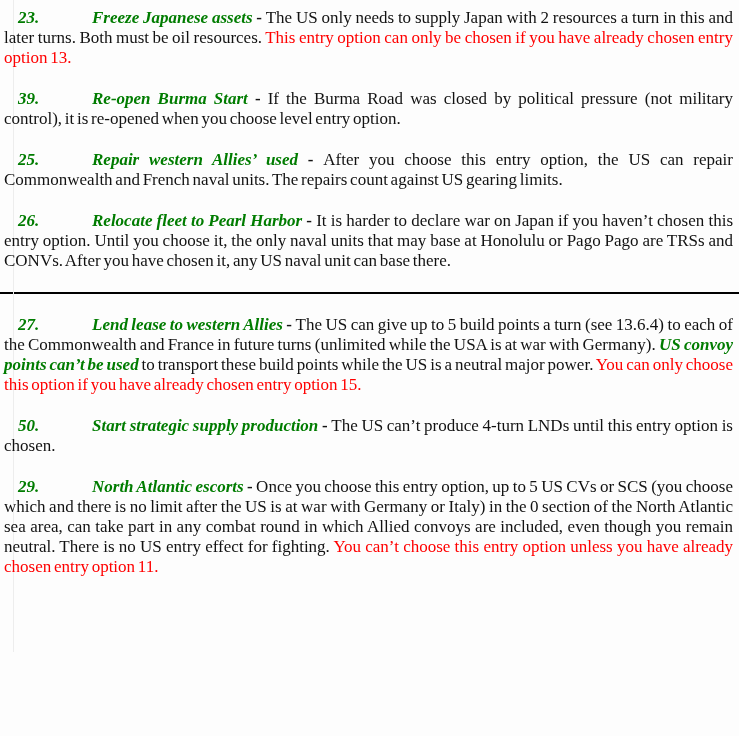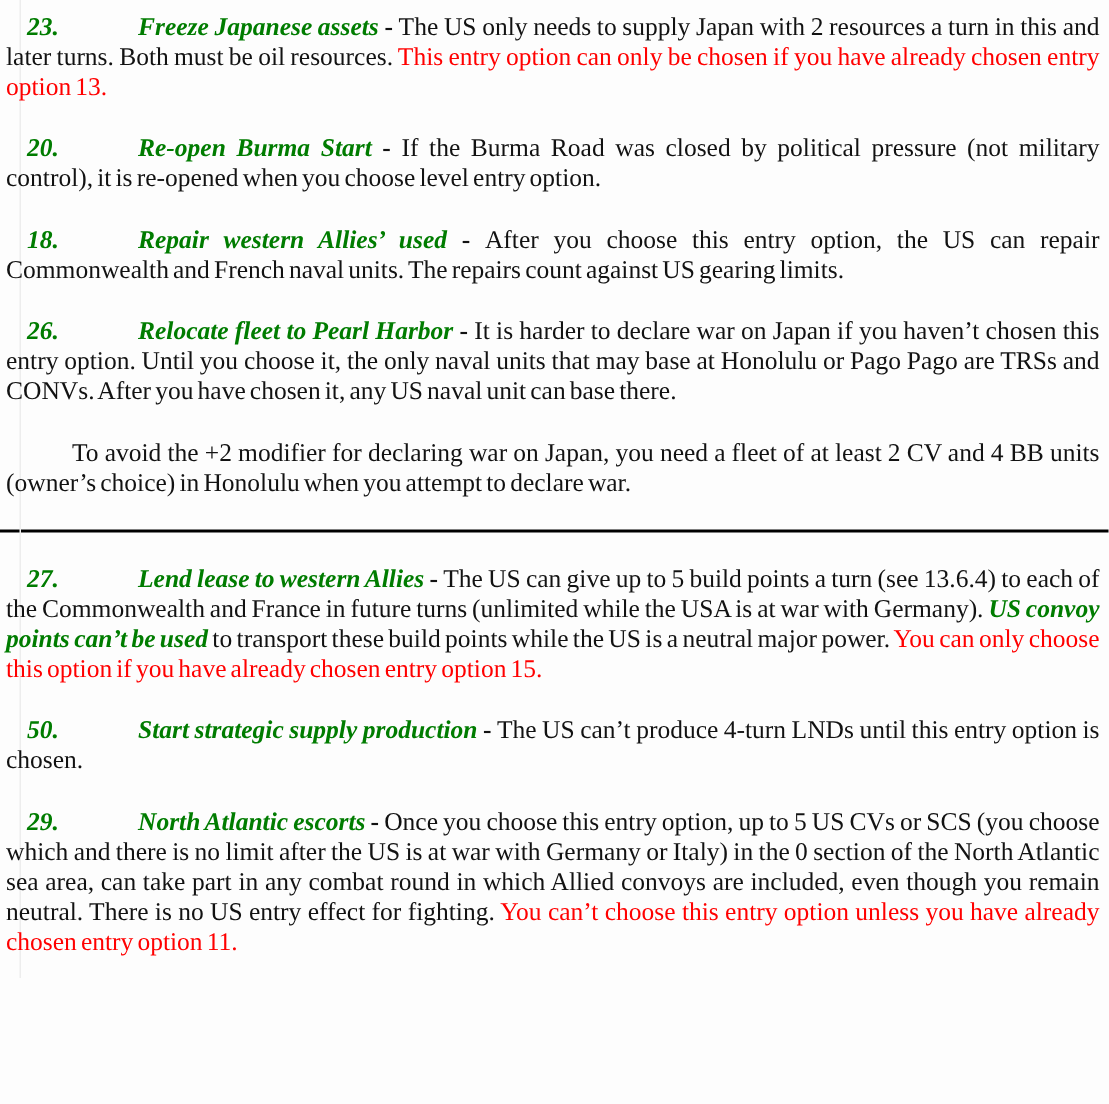--- a/index.html
+++ b/index.html
@@ -69,34 +69,31 @@
 <body>
 
 <div class="doc">
   <div class="margin-line"></div>
 
   <p>
     <span class="num green">23.</span><span class="green">Freeze Japanese assets</span><span class="dash"> - </span><span>The US only needs to supply Japan with 2 resources a turn in this and later turns.  Both must be oil resources.  </span><span class="red">This entry option can only be chosen if you have already chosen entry option 13.</span>
   </p>
 
   <p>
-    <span class="num green">20.</span><span class="green">Re-open Burma Start</span><span class="dash"> - </span><span>If the Burma Road was closed by political pressure (not military control), it is re-opened when you choose level entry option.</span>
+    <span class="num green">39.</span><span class="green">Re-open Burma Start</span><span class="dash"> - </span><span>If the Burma Road was closed by political pressure (not military control), it is re-opened when you choose level entry option.</span>
   </p>
 
   <p>
-    <span class="num green">18.</span><span class="green">Repair western Allies’ used</span><span class="dash"> - </span><span>After you choose this entry option, the US can repair Commonwealth and French naval units.  The repairs count against US gearing limits.</span>
+    <span class="num green">25.</span><span class="green">Repair western Allies’ used</span><span class="dash"> - </span><span>After you choose this entry option, the US can repair Commonwealth and French naval units.  The repairs count against US gearing limits.</span>
   </p>
 
   <p>
     <span class="num green">26.</span><span class="green">Relocate fleet to Pearl Harbor</span><span class="dash"> - </span><span>It is harder to declare war on Japan if you haven’t chosen this entry option.  Until you choose it, the only naval units that may base at Honolulu or Pago </span><span class="misspell">Pago</span><span> are TRSs and CONVs.  After you have chosen it, any US naval unit can base there.</span>
   </p>
 
-  <p class="ind1">
-    <span>To avoid the +2 modifier for declaring war on Japan, you need a fleet of at least 2 CV and 4 BB units (owner’s choice) in Honolulu when you attempt to declare war.</span>
-  </p>
 
 
   <div class="rule"></div>
 
   <p class="ind2 brown">
     <span></span><span class="green"></span><span></span>
   </p>
 
   <p>
     <span class="num green">27.</span><span class="green">Lend lease to western Allies</span><span class="dash"> - </span><span>The US can give up to 5 build points a turn (see 13.6.4) to each of the Commonwealth and France in future turns (unlimited while the USA is at war with Germany).  </span><span class="green">US convoy points can’t be used</span><span> to transport these build points while the US is a neutral major power.  </span><span class="red">You can only choose this option if you have already chosen entry option 15.</span>

